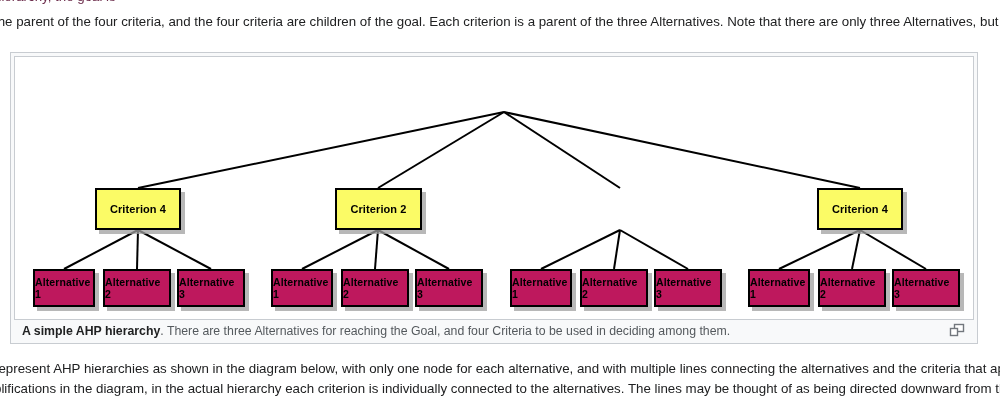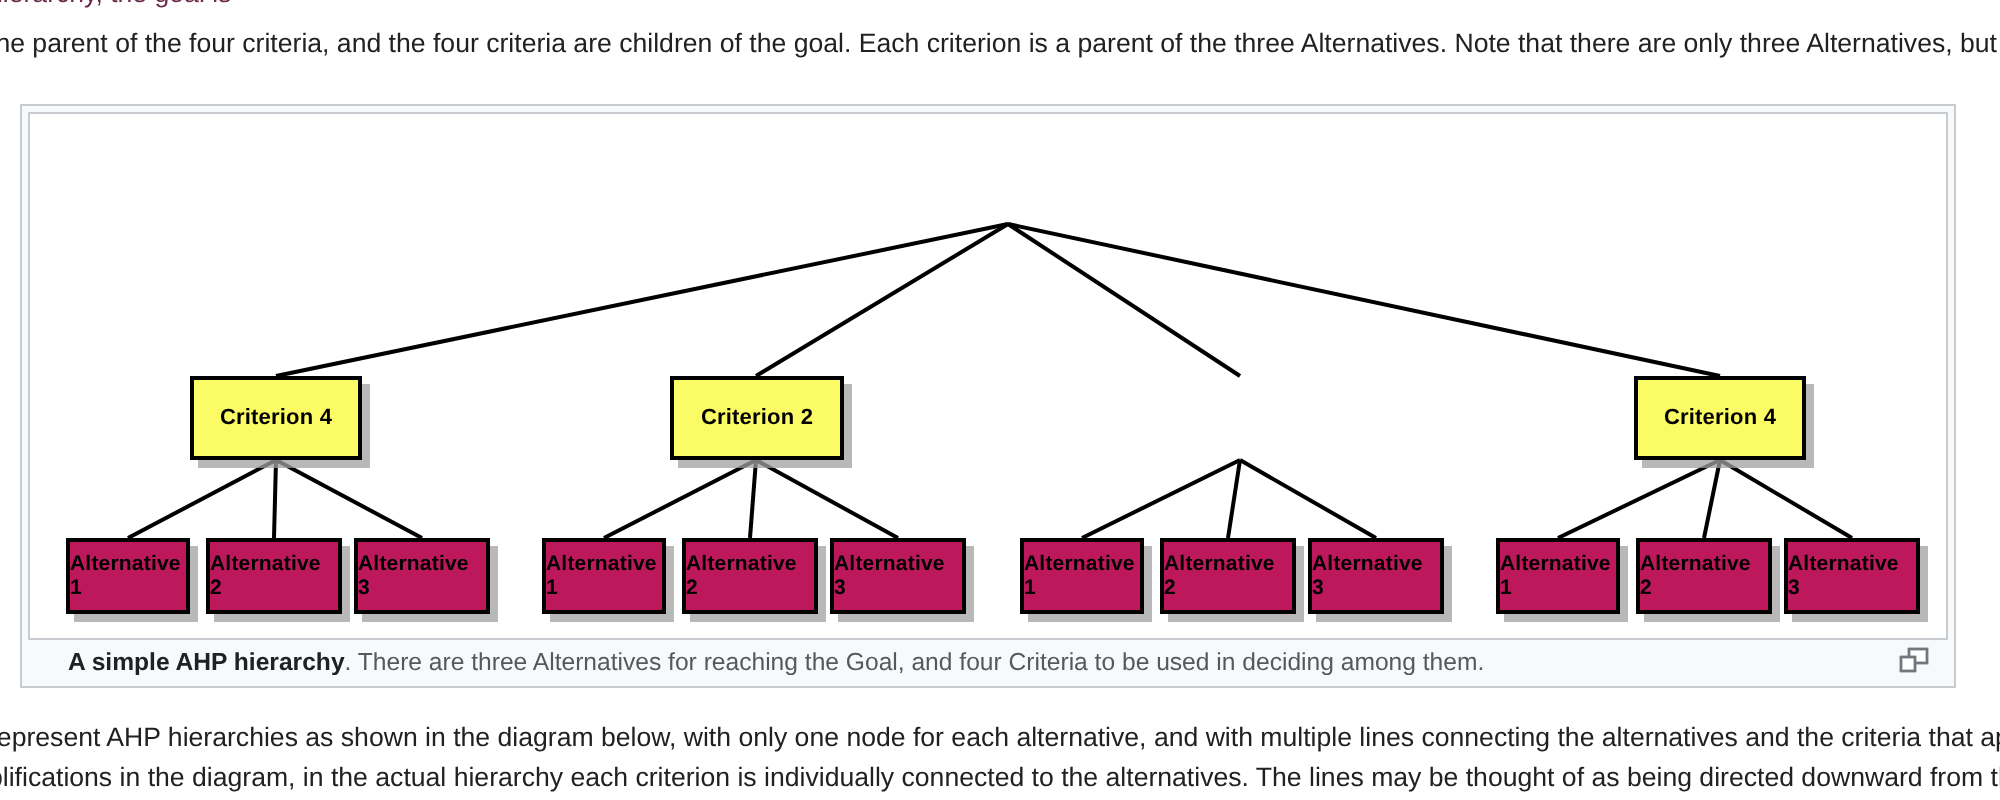--- a/index.html
+++ b/index.html
@@ -127,21 +127,20 @@
   }
   .caption-text {
     font-size: 12.3px;
     color: #54595d;
     margin-left: 8px;
     white-space: nowrap;
   }
   .caption-text b {
     color: #202122;
     font-weight: bold;
-    margin-left: 12px;
   }
   .enlarge-icon {
     position: absolute;
     right: 9px;
     top: 2px;
     width: 16px;
     height: 15px;
     cursor: pointer;
   }
 </style>

